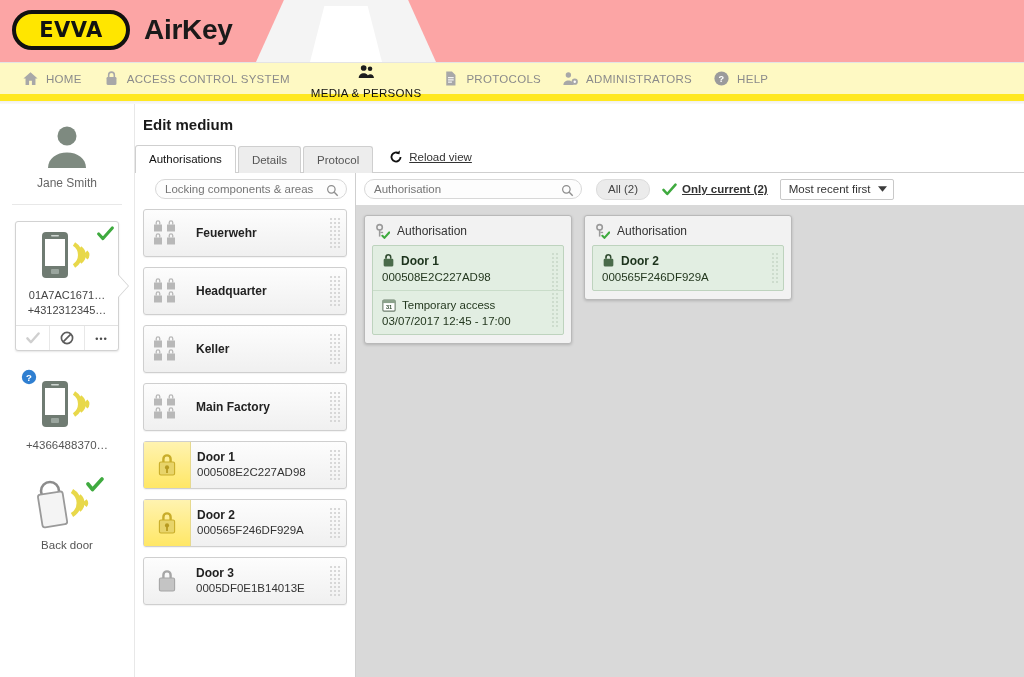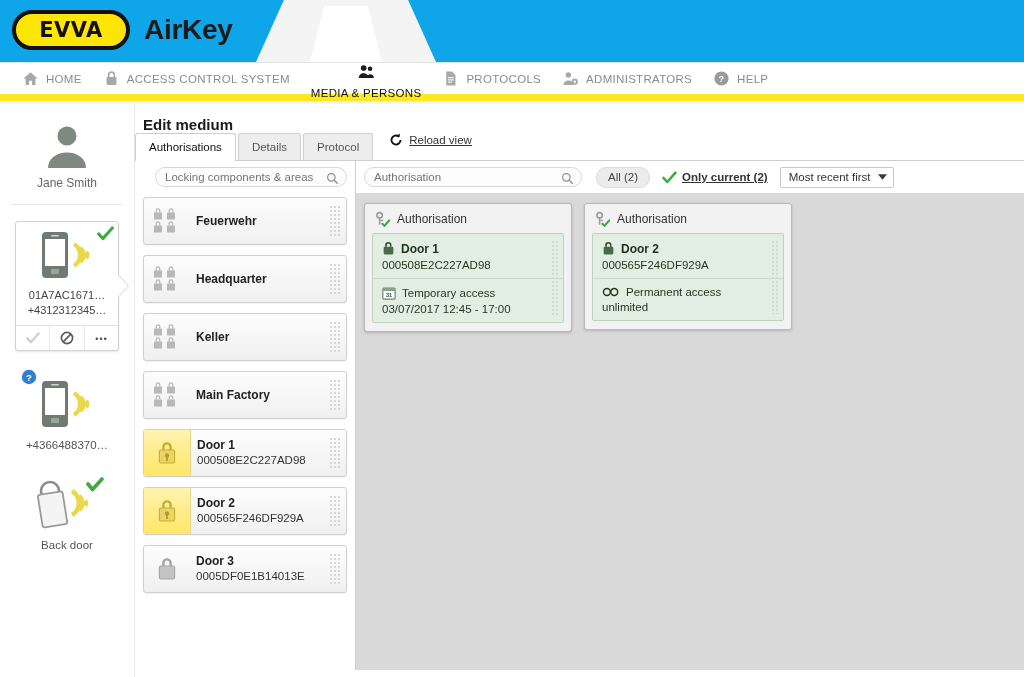--- a/index.html
+++ b/index.html
@@ -4,21 +4,21 @@
 <style>
   html,body{margin:0;padding:0;}
   body{
     width:1024px;height:677px;overflow:hidden;
     font-family:"Liberation Sans",sans-serif;
     background:#d9d9d9;color:#333;
     -webkit-font-smoothing:antialiased;
   }
   
   .header{
-    position:relative;height:62px;background:#0ea5e9;overflow:hidden;
+    position:relative;height:62px;background:#fca5a5;overflow:hidden;
   }
   .watermark{
     position:absolute;left:256px;top:-10px;width:180px;height:72px;
     background:#f4f4f4;
     clip-path:polygon(18% 0%,82% 0%,100% 100%,0% 100%);
   }
   .watermark:after{
     content:"";position:absolute;left:30%;top:22%;width:40%;height:78%;
     background:#fff;clip-path:polygon(20% 0%,80% 0%,100% 100%,0% 100%);
   }
@@ -28,21 +28,21 @@
     border:4px solid #111;display:flex;align-items:center;justify-content:center;
     box-sizing:border-box;
   }
   .evva-logo span{
     font-family:"DejaVu Sans",sans-serif;font-weight:bold;font-size:21px;
     letter-spacing:0.5px;color:#111;line-height:1;
   }
   .app-title{font-size:28px;font-weight:bold;color:#1a1a1a;letter-spacing:-0.3px;}
   
   .nav{
-    height:31px;background:#ffffff;border-top:1px solid #e4e4e4;
+    height:31px;background:#fef9c3;border-top:1px solid #e4e4e4;
     display:flex;align-items:center;padding-left:18px;gap:0;
     position:relative;
   }
   .nav-item{
     display:flex;align-items:center;gap:7px;padding:0 17px 0 4px;height:31px;
     font-size:11.5px;letter-spacing:0.3px;color:#8b8b8b;cursor:pointer;
   }
   .nav-item.active{color:#111;font-weight:normal;flex-direction:column;}
   .nav-item .lbl{white-space:nowrap;}
   .nav-icon{width:17px;height:17px;display:block;flex:none;}
@@ -78,21 +78,21 @@
     border-right:1px solid #e8e8e8;cursor:pointer;
   }
   .dev-actions .btn:last-child{border-right:none;}
   .dev-plain{width:104px;margin:22px auto 0 auto;text-align:center;position:relative;}
   .dev-plain .pic{height:62px;display:flex;align-items:center;justify-content:center;position:relative;}
   .dev-plain .cap{font-size:11.5px;color:#555;margin-top:4px;}
   .badge-q{position:absolute;left:6px;top:-4px;}
   
   .content{flex:1;position:relative;background:#fff;}
   .page-title{font-size:15px;font-weight:bold;color:#1a1a1a;padding:12px 0 0 0;margin-left:8px;}
-  .tabrow{display:flex;align-items:flex-start;height:28px;position:relative;}
+  .tabrow{display:flex;align-items:center;height:28px;margin-top:12px;position:relative;}
   .tabrow:after{
     content:"";position:absolute;left:0;right:0;bottom:0;height:1px;background:#cfcfcf;
   }
   .tab{
     height:26px;line-height:26px;padding:0 13px;font-size:11.5px;color:#555;
     background:#ededed;border:1px solid #cfcfcf;border-bottom:none;
     border-radius:3px 3px 0 0;margin-right:2px;cursor:pointer;position:relative;z-index:2;
   }
   .tab.active{background:#fff;color:#111;height:27px;line-height:27px;}
   .tab.active:after{content:"";position:absolute;left:0;right:0;bottom:-1px;height:2px;background:#fff;}
@@ -576,30 +576,20 @@
               <div class="auth-sec">
                 <div class="auth-row">
                   <svg width="13" height="15" viewBox="0 0 14 16">
                     <path d="M3.4 6.2V4.4a3.4 3.4 0 0 1 6.8 0v1.8H8.6V4.4a1.7 1.7 0 0 0-3.4 0v1.8z" fill="#2f4a2f"></path>
                     <rect x="1.8" y="6.2" width="10.4" height="8.2" rx="1.2" fill="#4a6b4a"></rect>
                   </svg>
                   <span class="auth-title">Door 2</span>
                 </div>
                 <div class="auth-val">000565F246DF929A</div>
               </div>
-              <div class="auth-sec">
-                <div class="auth-row">
-                  <svg width="18" height="12" viewBox="0 0 22 12">
-                    <circle cx="6" cy="6" r="4.2" fill="none" stroke="#24381f" stroke-width="1.8"></circle>
-                    <circle cx="15" cy="6" r="4.2" fill="none" stroke="#24381f" stroke-width="1.8"></circle>
-                  </svg>
-                  <span class="auth-lbl">Permanent access</span>
-                </div>
-                <div class="auth-val">unlimited</div>
-              </div>
             </div>
           </div>
 
         </div>
       </div>
 
     </div>
   </div>
 </div>
 

